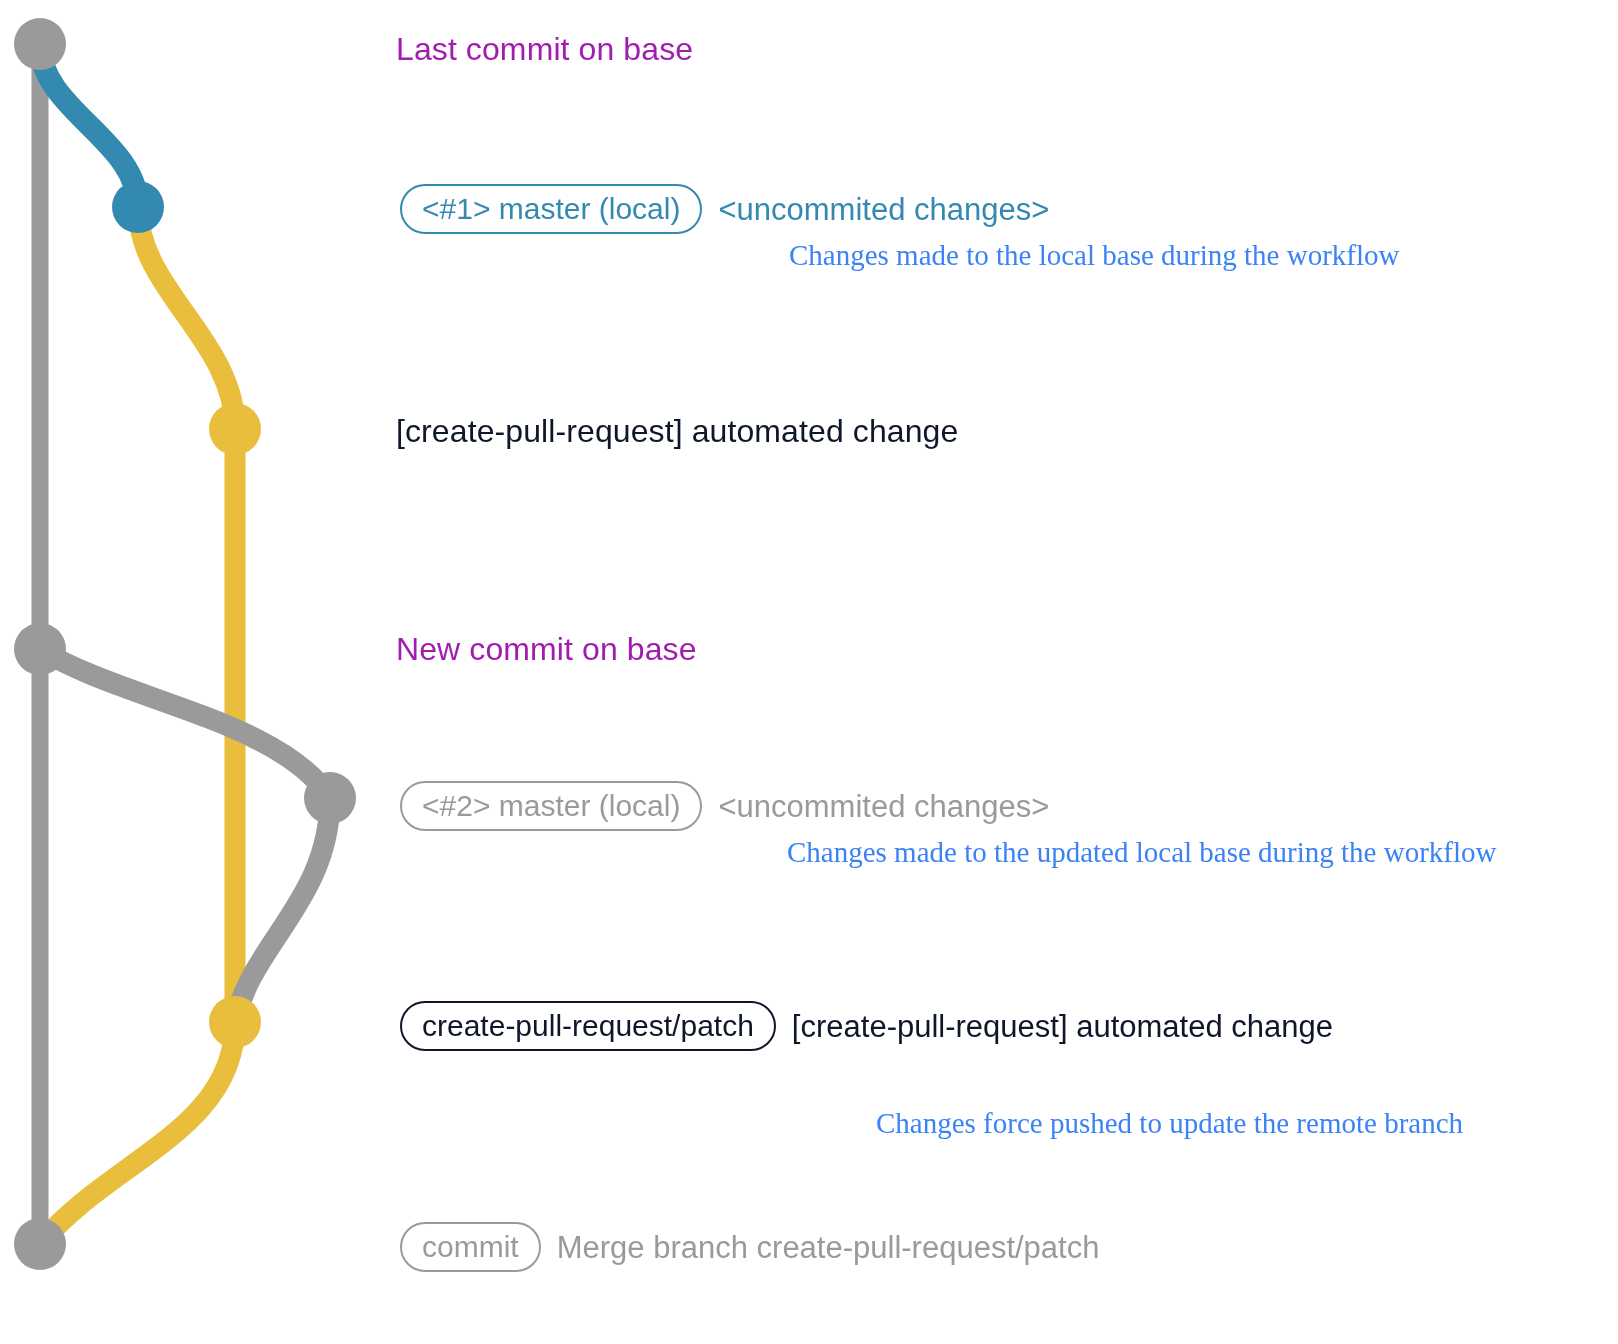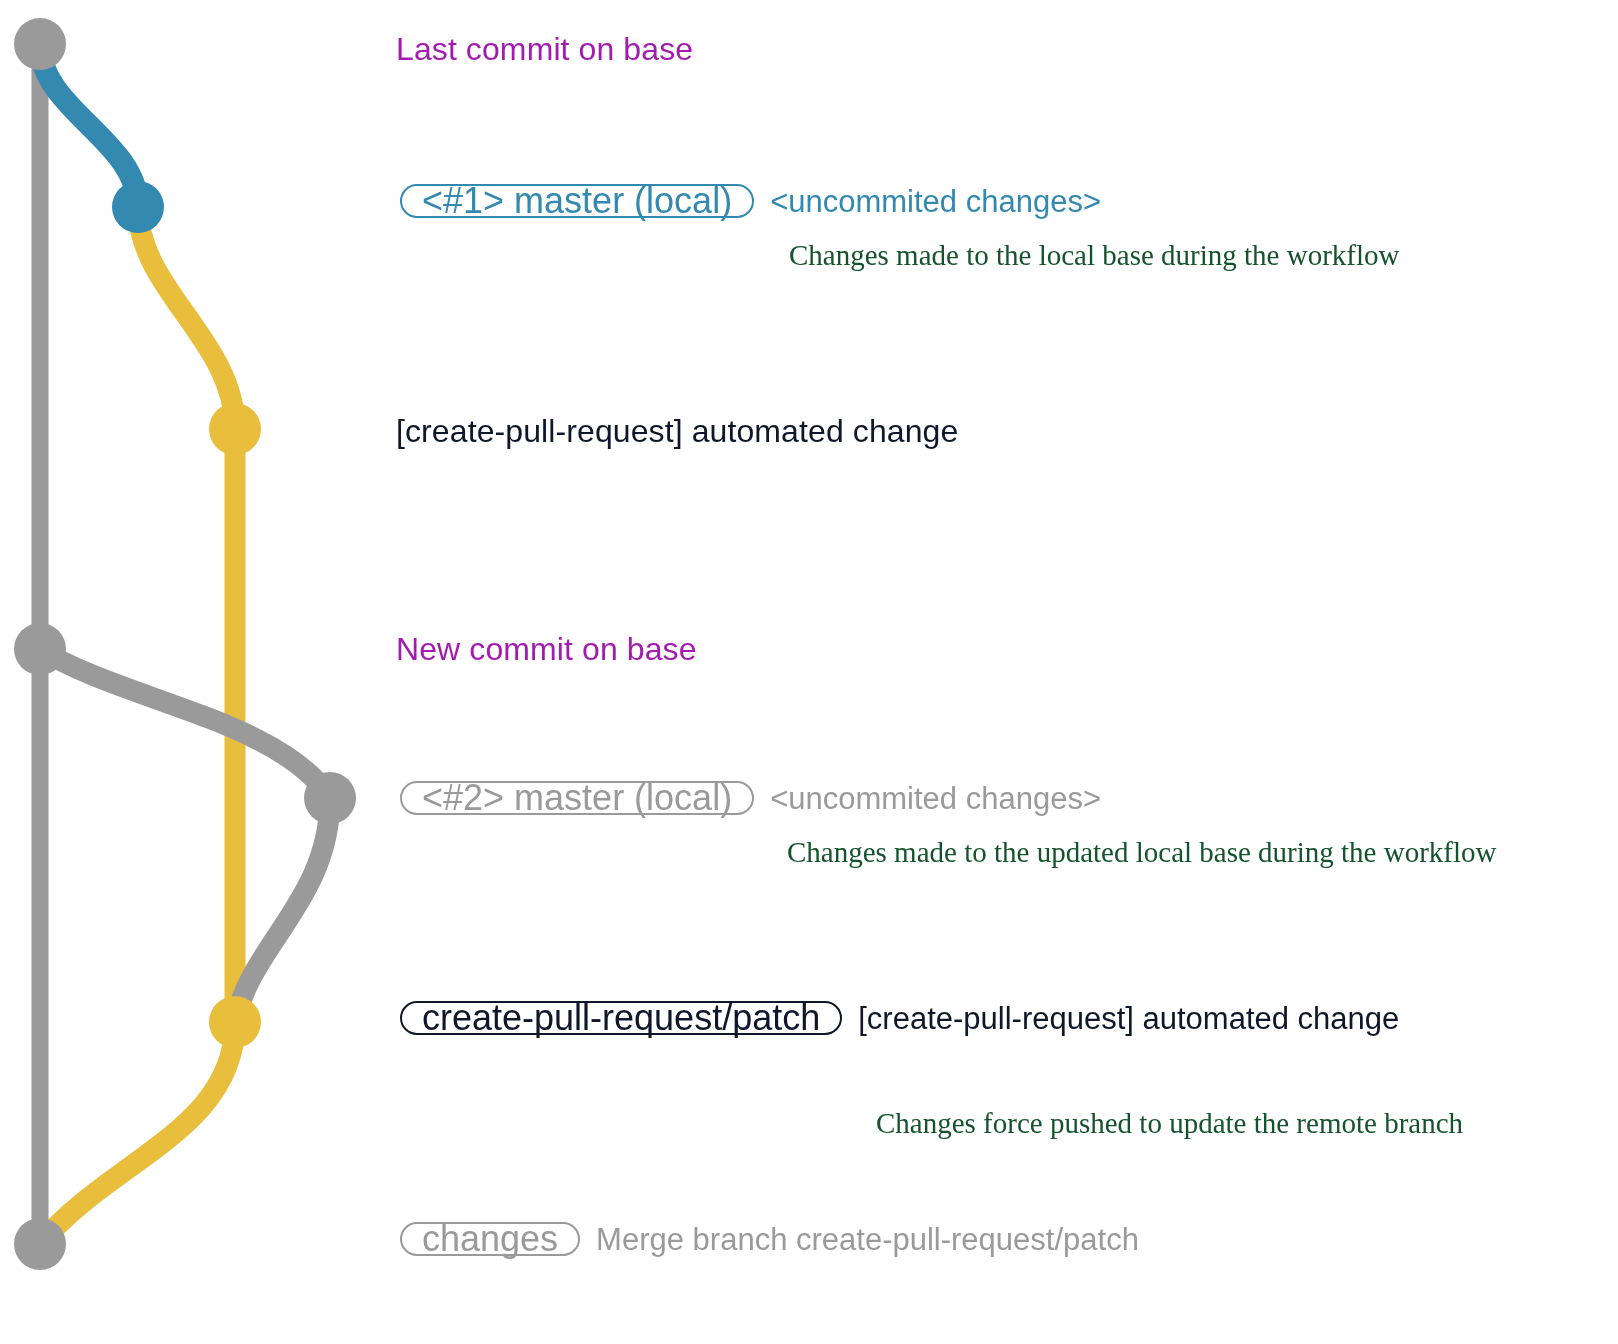--- a/index.html
+++ b/index.html
@@ -47,42 +47,42 @@
     display: flex;
     align-items: center;
     white-space: nowrap;
   }
 
   .badge {
     display: inline-flex;
     align-items: center;
     justify-content: center;
     box-sizing: border-box;
-    height: 34px;
+    height: 50px;
     padding: 0 20px;
     border: 2px solid currentColor;
     border-radius: 26px;
-    font-size: 36px;
+    font-size: 30px;
     line-height: 1;
     background: #ffffff;
   }
 
   .badge-msg {
     font-size: 31px;
     line-height: 1;
     margin-left: 16px;
   }
 
   .caption {
     position: absolute;
     white-space: nowrap;
     font-family: "Liberation Serif", serif;
     font-size: 29px;
     line-height: 34px;
-    color: #14532d;
+    color: #3b82f6;
   }
 
   
   .c-gray     { color: #9a9a9a; }
   .c-graylite { color: #a21caf; }
   .c-blue     { color: #3389b0; }
   .c-yellow   { color: #0f172a; }
 </style>
 </head>
 <body>
@@ -131,17 +131,17 @@
   </div>
   <div class="caption" style="top: 835px; left: 787px;">Changes made to the updated local base during the workflow</div>
 
   <div class="row badge-line" style="top: 1001px; left: 400px;">
     <span class="badge c-yellow">create-pull-request/patch</span>
     <span class="badge-msg c-yellow">[create-pull-request] automated change</span>
   </div>
   <div class="caption" style="top: 1106px; left: 876px;">Changes force pushed to update the remote branch</div>
 
   <div class="row badge-line" style="top: 1222px; left: 400px;">
-    <span class="badge c-gray">changes</span>
+    <span class="badge c-gray">commit</span>
     <span class="badge-msg c-gray">Merge branch create-pull-request/patch</span>
   </div>
 
 </div>
 
 </body></html>

